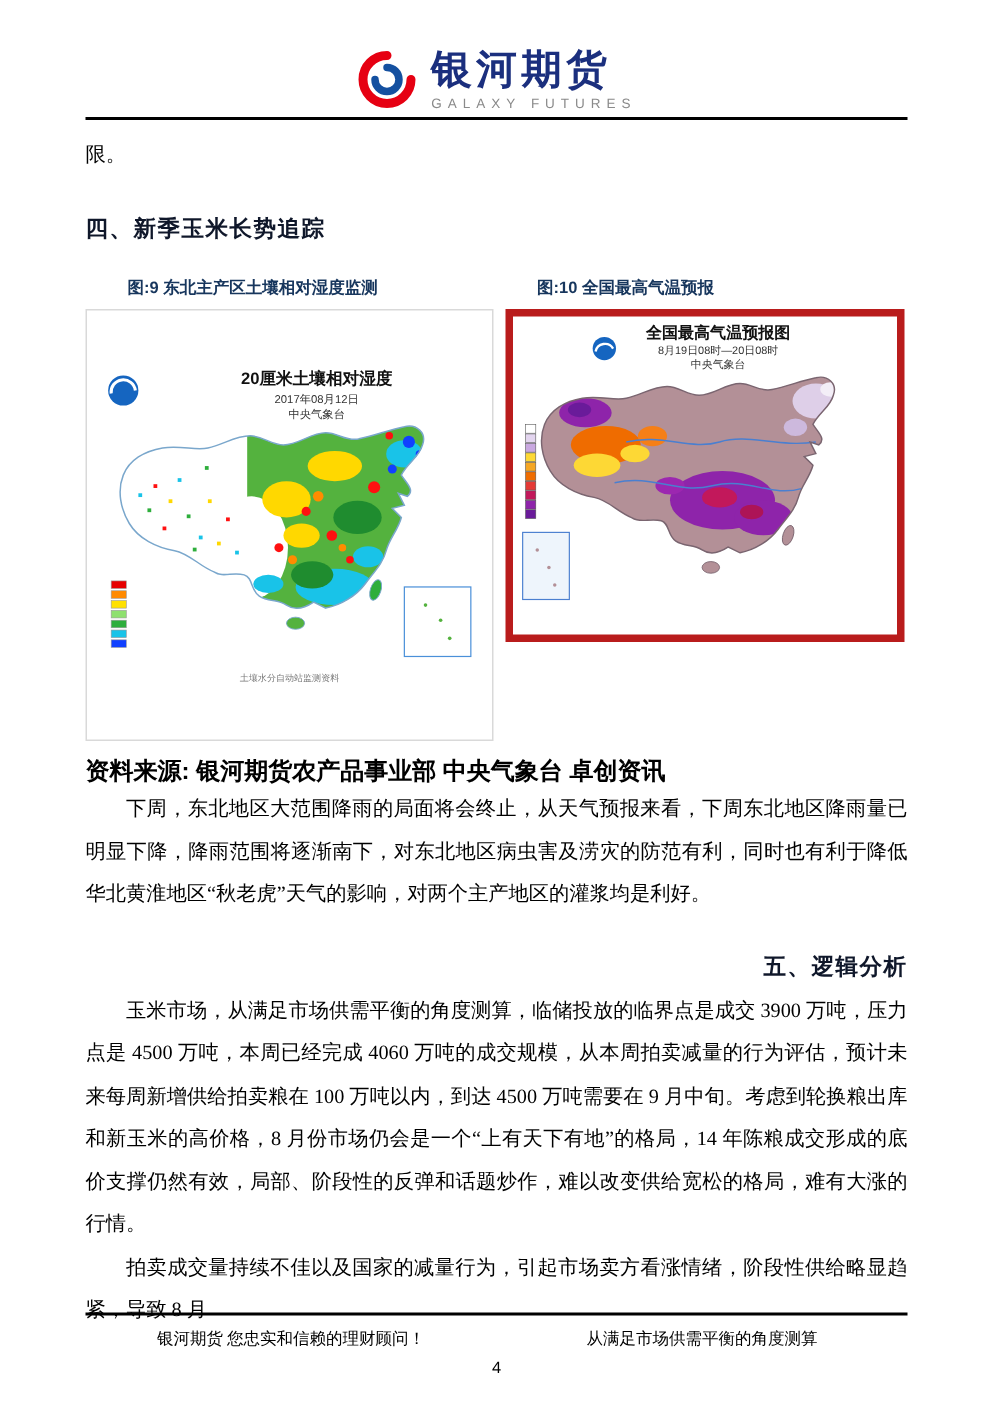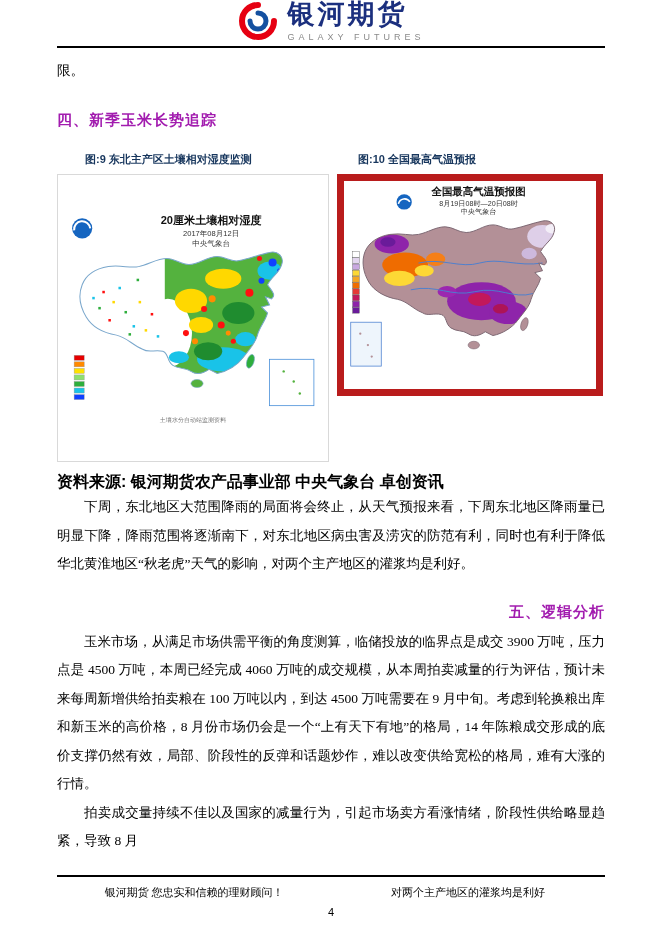--- a/index.html
+++ b/index.html
@@ -5,45 +5,45 @@
   * { margin:0; padding:0; box-sizing:border-box; }
   html,body { background:#ffffff; }
   .page {
     position:relative; width:662px; height:936px; margin:0 auto;
     background:#ffffff; overflow:hidden; color:#000;
     font-family:"Liberation Serif","DejaVu Serif",serif;
   }
   .content { padding:0 57px; }
 
   
-  .header { }
+  .header { padding-top:32px; }
   .brand { display:flex; justify-content:center; align-items:center; gap:10px; }
   .logo-mark { width:40px; height:40px; }
   .brand-cn { font-family:"Liberation Sans","DejaVu Sans",sans-serif; font-weight:bold;
               font-size:27px; color:#1b2f7e; letter-spacing:3px; line-height:1.1; }
   .brand-en { font-family:"Liberation Sans","DejaVu Sans",sans-serif; font-size:9px;
               color:#8a8a8a; letter-spacing:4px; margin-top:2px; }
   .dept-line { text-align:right; font-family:"Liberation Sans","DejaVu Sans",sans-serif;
                font-size:12px; color:#111; margin-top:0; padding:0 57px; }
   .top-rule { margin:4px 57px 0 57px; border-top:2px solid #000; }
 
   
   .lead-text { margin-top:12px; font-size:13.5px; line-height:1.6; }
   .sec-title { font-family:"Liberation Sans","DejaVu Sans",sans-serif; font-weight:bold;
-               font-size:15px; color:#a21caf; letter-spacing:1px; margin-top:30px; }
+               font-size:15px; color:#0f172a; letter-spacing:1px; margin-top:30px; }
   .sec-title.second { margin-top:24px; margin-bottom:2px;text-align:right; }
   .fig-caption-row { display:flex; margin-top:22px;
                font-family:"Liberation Sans","DejaVu Sans",sans-serif;padding-left:28px; }
   .fig-cap { font-weight:bold; font-size:11px; color:#17365d; }
   .fig-cap:first-child { flex:0 0 52.5%; }
 
   .map-row { display:flex; gap:8px; margin-top:7px; }
   .map-box { background:#fff; }
   .left-map  { width:272px; height:288px; border:1px solid #d9d9d9; }
-  .right-map { width:266px; height:222px; border:7px solid #b91c1c; }
+  .right-map { width:266px; height:222px; border:5px solid #b91c1c; }
   .map-svg { width:100%; height:100%; display:block; }
 
   .mt-title { font-family:"Liberation Sans","DejaVu Sans",sans-serif; font-weight:bold;
               font-size:11px; fill:#111; }
   .mt-sub   { font-family:"Liberation Sans","DejaVu Sans",sans-serif; font-size:7.5px; fill:#333; }
   .mt-note  { font-family:"Liberation Sans","DejaVu Sans",sans-serif; font-size:6px; fill:#777; }
 
   .source-line { margin-top:10px; font-family:"Liberation Sans","DejaVu Sans",sans-serif;
                  font-weight:bold; font-size:16px; }
   .para { font-size:13.5px; line-height:28.5px; text-align:justify; text-indent:2em; margin:0; }
@@ -244,18 +244,18 @@
     <h2 class="sec-title second">五、逻辑分析</h2>
 
     <p class="para first">玉米市场，从满足市场供需平衡的角度测算，临储投放的临界点是成交 3900 万吨，压力点是 4500 万吨，本周已经完成 4060 万吨的成交规模，从本周拍卖减量的行为评估，预计未来每周新增供给拍卖粮在 100 万吨以内，到达 4500 万吨需要在 9 月中旬。考虑到轮换粮出库和新玉米的高价格，8 月份市场仍会是一个“上有天下有地”的格局，14 年陈粮成交形成的底价支撑仍然有效，局部、阶段性的反弹和话题炒作，难以改变供给宽松的格局，难有大涨的行情。</p>
     <p class="para">拍卖成交量持续不佳以及国家的减量行为，引起市场卖方看涨情绪，阶段性供给略显趋紧，导致 8 月</p>
   </main>
 
   <footer class="footer">
     <div class="footer-rule"></div>
     <div class="footer-row">
       <span>银河期货 您忠实和信赖的理财顾问！</span>
-      <span>对两个主产地区的灌浆均是利好</span>
+      <span>从满足市场供需平衡的角度测算</span>
     </div>
     <div class="page-num">4</div>
   </footer>
 
 </div>
 
 </body></html>

